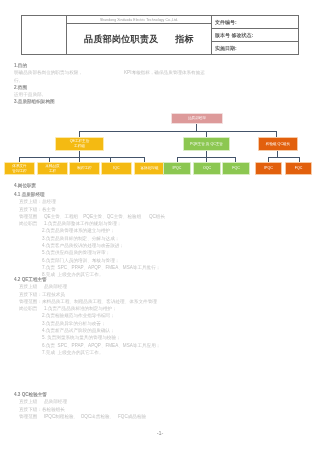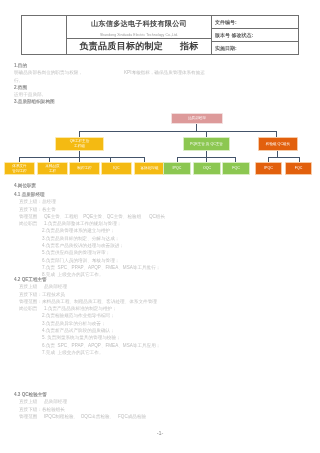--- a/index.html
+++ b/index.html
@@ -97,23 +97,22 @@
   }
 </style>
 </head>
 <body>
 
 <div class="page">
 
   <div class="hdr">
     <div class="hdr-logo"></div>
     <div class="hdr-mid">
-      <div class="hdr-cn">山东信多达电子科技有限公司</div>
       <div class="hdr-en">Shandong Xinduoda Electric Technology Co.,Ltd.</div>
-      <div class="hdr-title">负责品质目标的制定      指标</div>
+      <div class="hdr-title">品质部岗位职责及      指标</div>
     </div>
     <div class="hdr-right">
       <div class="hdr-cell">文件编号:</div>
       <div class="hdr-cell">版本号  修改状态:</div>
       <div class="hdr-cell">实施日期:</div>
     </div>
   </div>
 
   <div class="body-block" style="top:62px;">
     <div class="ln b">1.目的</div>

